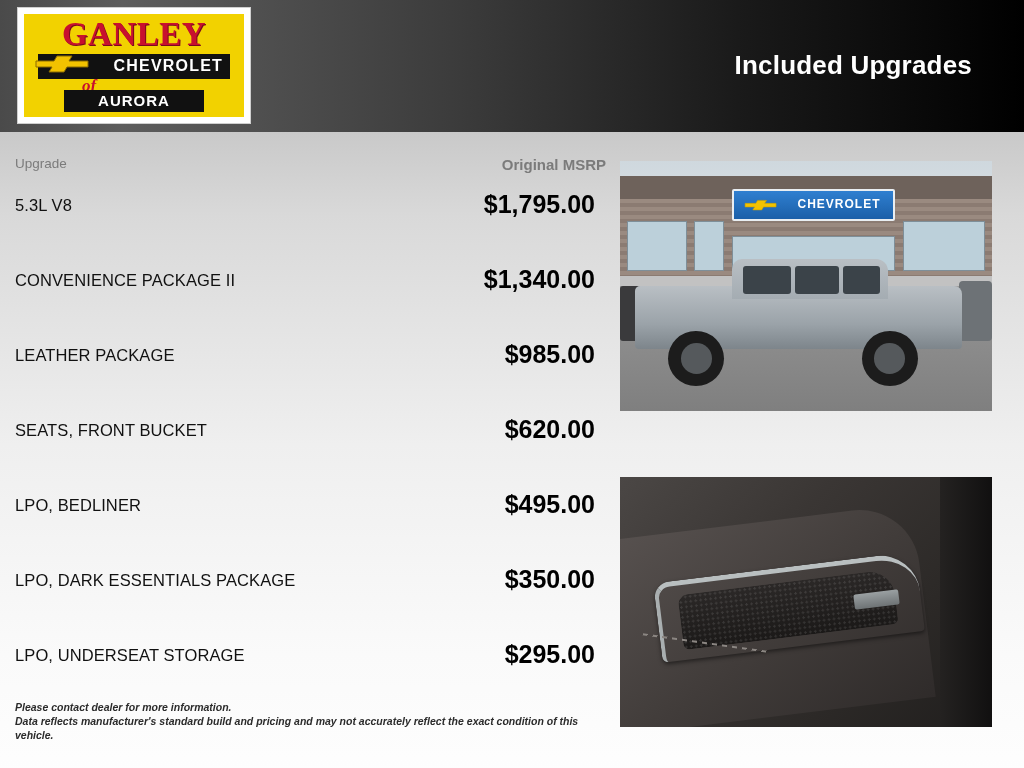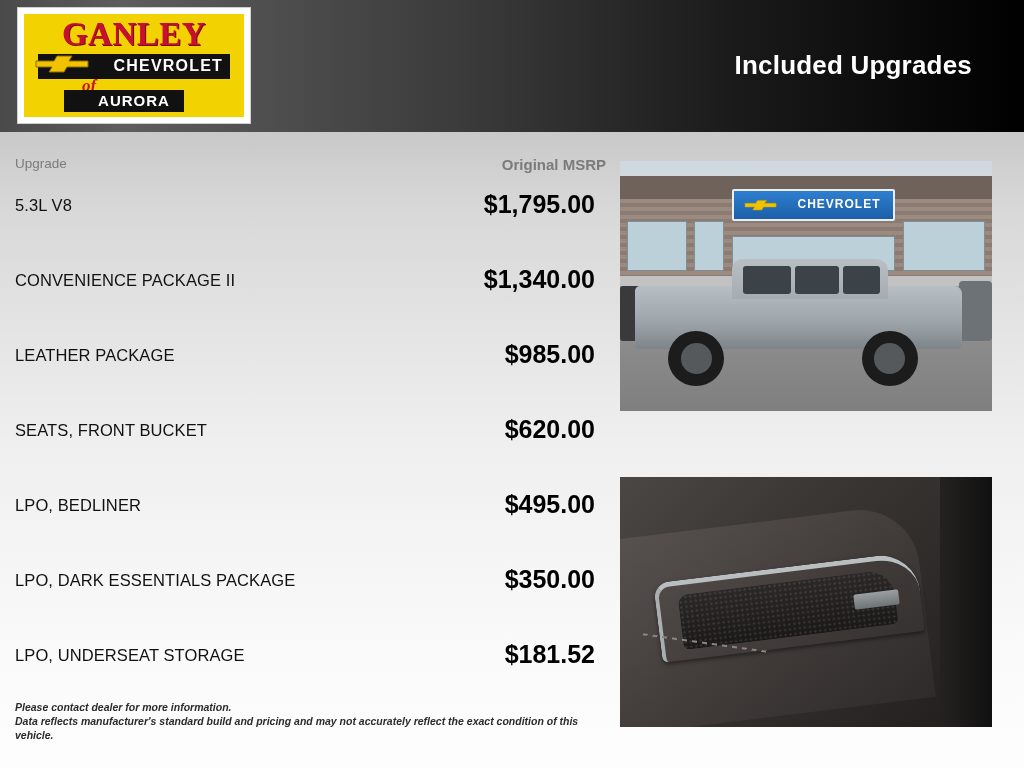--- a/index.html
+++ b/index.html
@@ -102,21 +102,21 @@
     font-family: "Liberation Serif", serif;
     font-style: italic;
     font-weight: bold;
     font-size: 17px;
     color: #c8102e;
   }
   .logo-aurorabar {
     position: absolute;
     left: 40px;
     top: 76px;
-    width: 120px;
+    width: 140px;
     height: 22px;
     background: #111111;
   }
   .logo-aurorabar span {
     position: absolute;
     left: 0; top: 2px;
     width: 140px;
     text-align: center;
     color: #ffffff;
     font-size: 15px;
@@ -355,21 +355,21 @@
         <div class="price">$495.00</div>
       </div>
 
       <div class="row">
         <div class="name">LPO, DARK ESSENTIALS PACKAGE</div>
         <div class="price">$350.00</div>
       </div>
 
       <div class="row">
         <div class="name">LPO, UNDERSEAT STORAGE</div>
-        <div class="price">$181.52</div>
+        <div class="price">$295.00</div>
       </div>
 
     </div>
 
     <div class="disclaimer">
       <div>Please contact dealer for more information.</div>
       <div>Data reflects manufacturer's standard build and pricing and may not accurately reflect the exact condition of this vehicle.</div>
     </div>
 
     <div class="photo photo-top">

